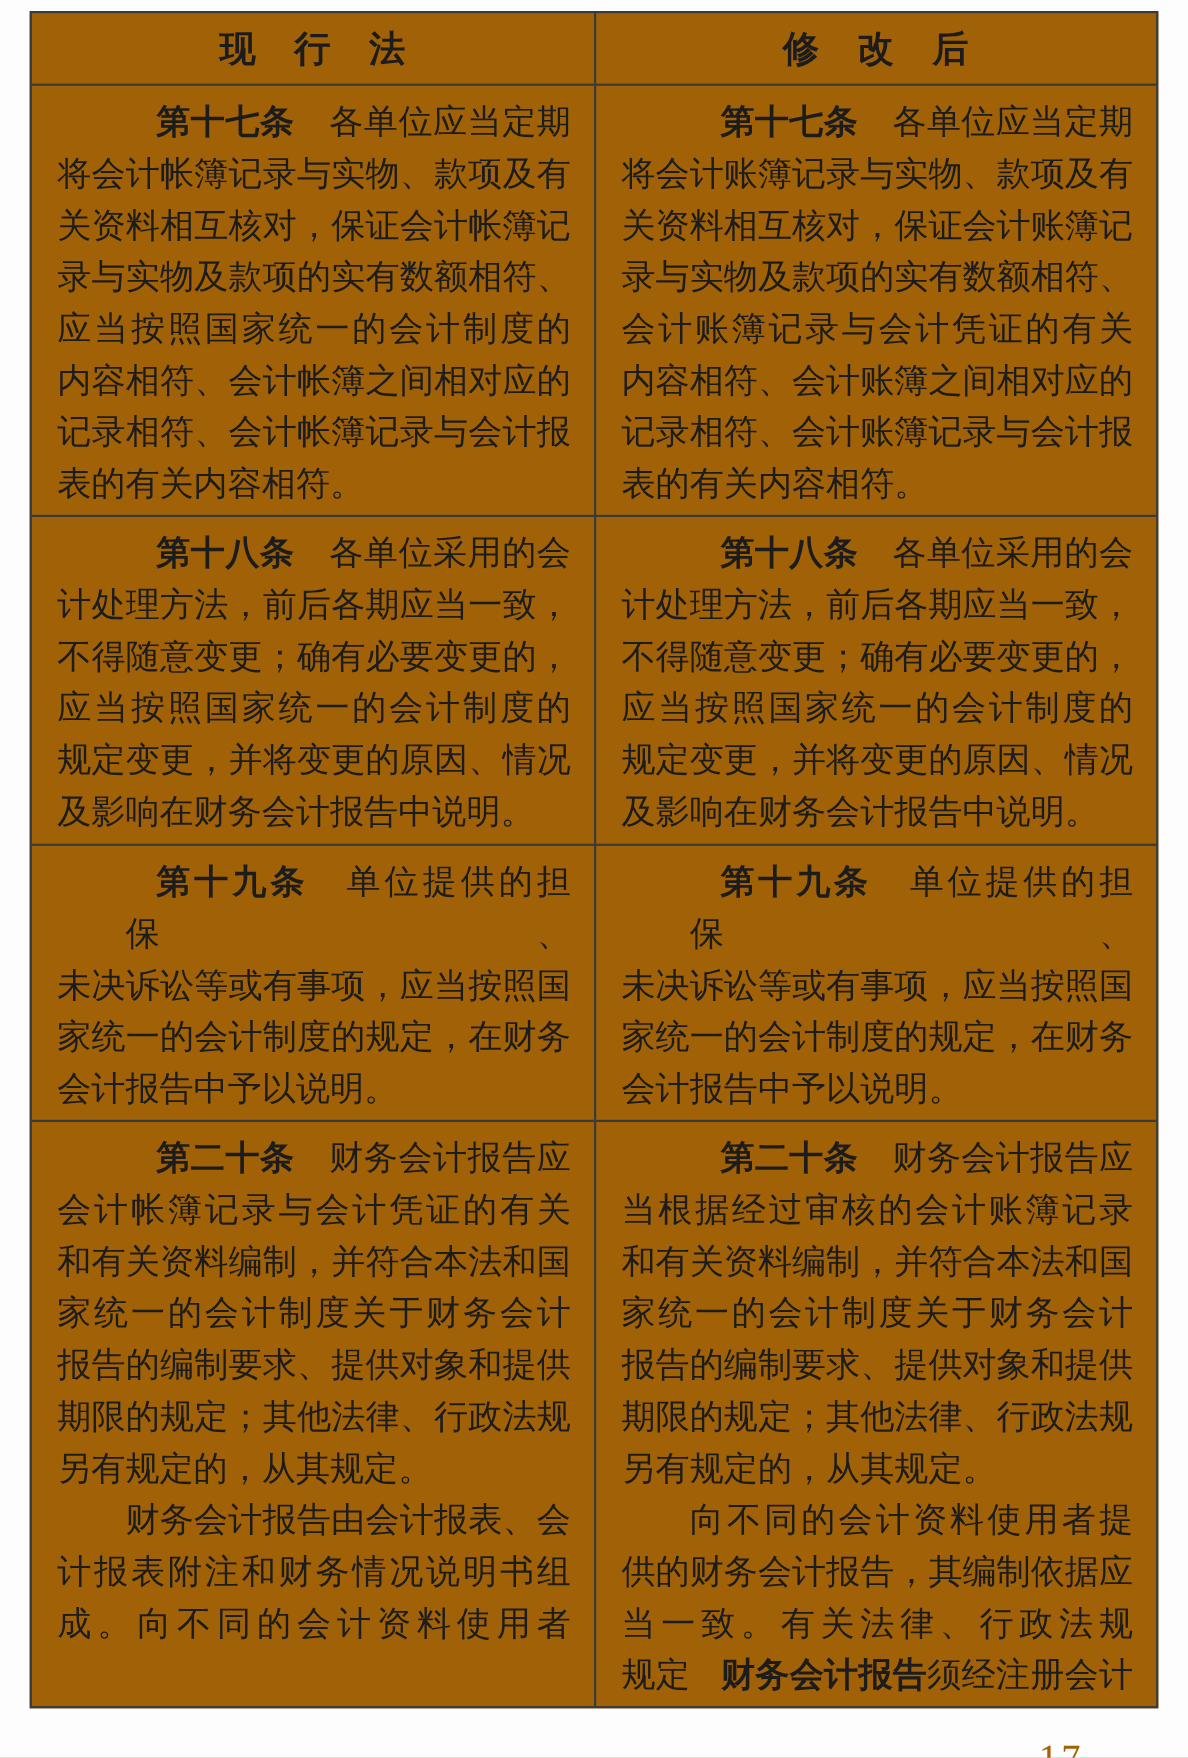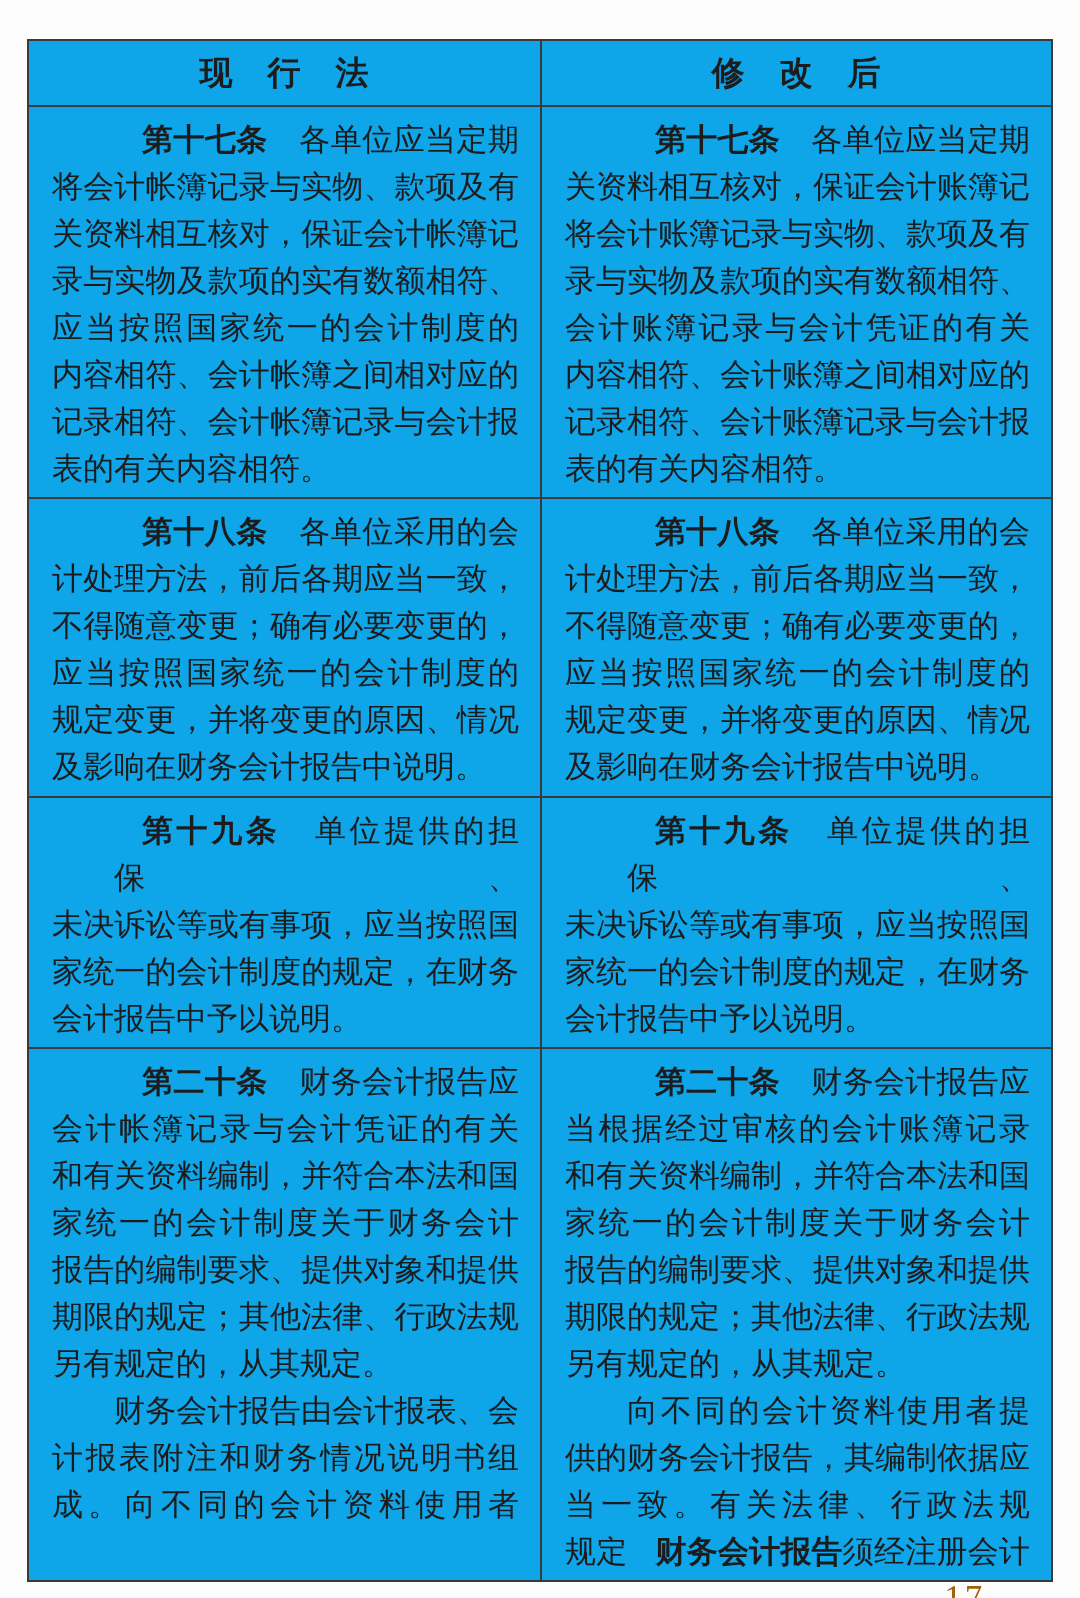--- a/index.html
+++ b/index.html
@@ -4,22 +4,22 @@
 <style>
   :root { --ink:#1c1c1c; --border:#3a3a3a; --paper:#fdfdfd; }
   html,body { margin:0; padding:0; }
   body {
     width:1080px; height:1598px; position:relative;
     background:var(--paper); color:var(--ink);
     font-family:"Liberation Serif","DejaVu Serif",serif;
     overflow:hidden;
   }
   .law-table {
-    position:absolute; left:27px; top:39px; width:1022px;
-    border:2px solid var(--border); background:#0ea5e9;
+    position:absolute; left:27px; top:10px; width:1022px;
+    border:2px solid var(--border); background:#a16207;
     display:grid; grid-template-columns:1fr 1fr;
   }
   .cell { box-sizing:border-box; }
   .head {
     height:64px; display:flex; align-items:center; justify-content:center;
     font-weight:bold; font-size:33px; letter-spacing:1px;
   }
   .col-right { border-left:2px solid var(--border); }
   .body-cell {
     border-top:2px solid var(--border);
@@ -49,22 +49,22 @@
           <div class="line fill"><span>关资料相互核对，保证会计帐簿记</span></div>
           <div class="line fill"><span>录与实物及款项的实有数额相符、</span></div>
           <div class="line fill"><span>应当按照国家统一的会计制度的</span></div>
           <div class="line fill"><span>内容相符、会计帐簿之间相对应的</span></div>
           <div class="line fill"><span>记录相符、会计帐簿记录与会计报</span></div>
           <div class="line"><span>表的有关内容相符。</span></div>
         </div>
       </div><div class="cell body-cell col-right" style="min-height: 388px;">
         <div class="para">
           <div class="line fill indent"><span class="b">第十七条</span><span>　各单位应当定期</span></div>
+          <div class="line fill"><span>将会计账簿记录与实物、款项及有</span></div>
           <div class="line fill"><span>关资料相互核对，保证会计账簿记</span></div>
-          <div class="line fill"><span>将会计账簿记录与实物、款项及有</span></div>
           <div class="line fill"><span>录与实物及款项的实有数额相符、</span></div>
           <div class="line fill"><span>会计账簿记录与会计凭证的有关</span></div>
           <div class="line fill"><span>内容相符、会计账簿之间相对应的</span></div>
           <div class="line fill"><span>记录相符、会计账簿记录与会计报</span></div>
           <div class="line"><span>表的有关内容相符。</span></div>
         </div>
       </div><div class="cell body-cell col-left" style="min-height: 299px;">
         <div class="para">
           <div class="line fill indent"><span class="b">第十八条</span><span>　各单位采用的会</span></div>
           <div class="line fill"><span>计处理方法，前后各期应当一致，</span></div>

